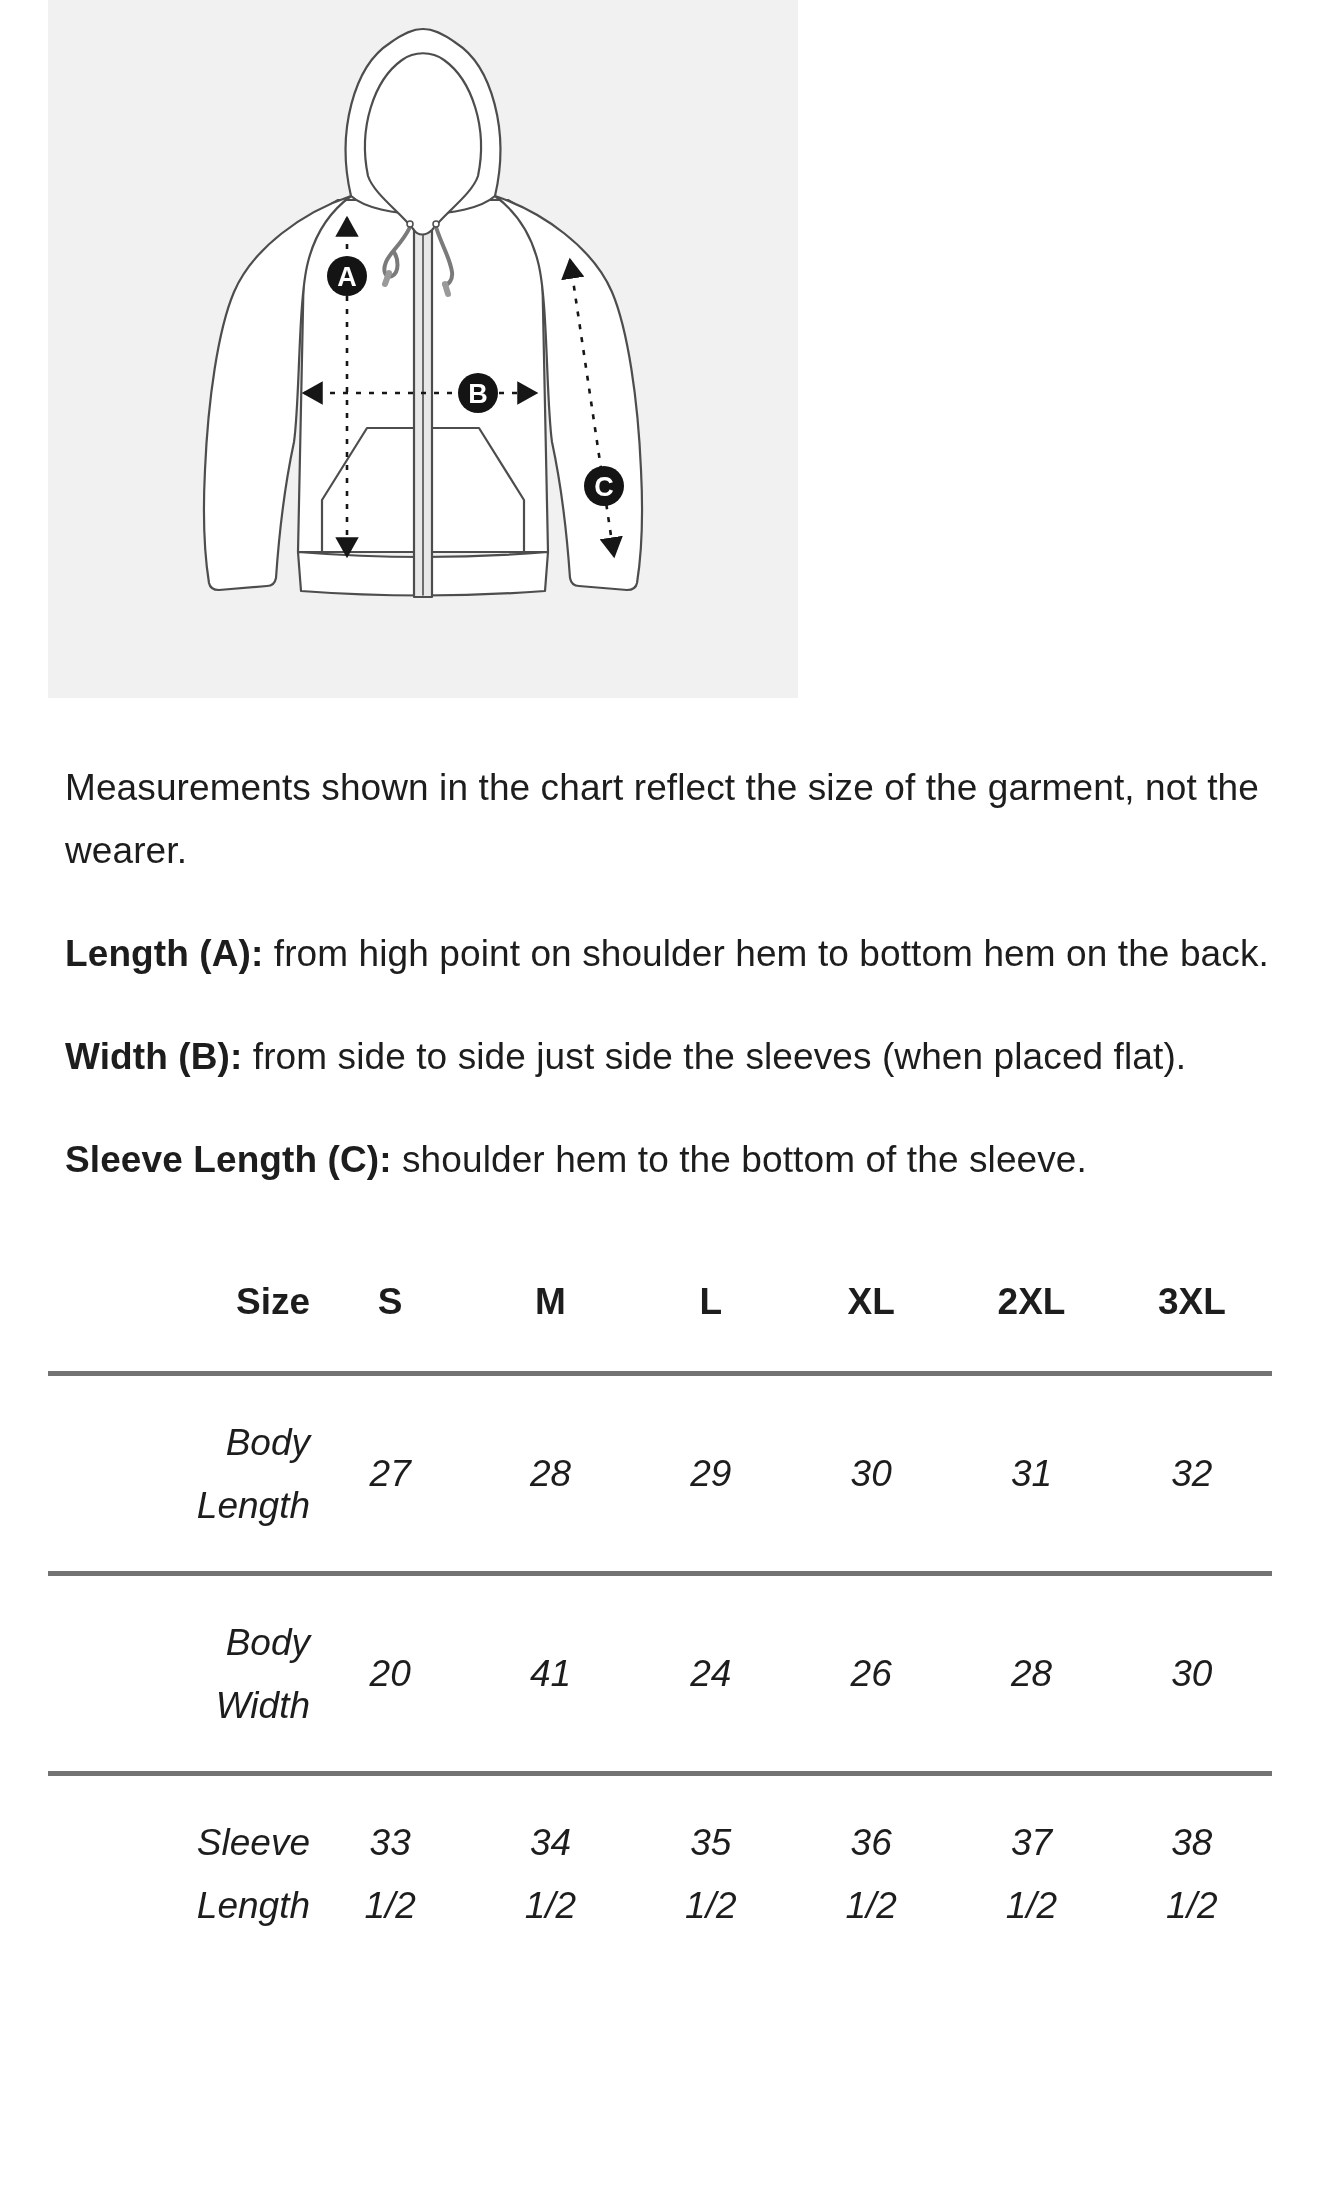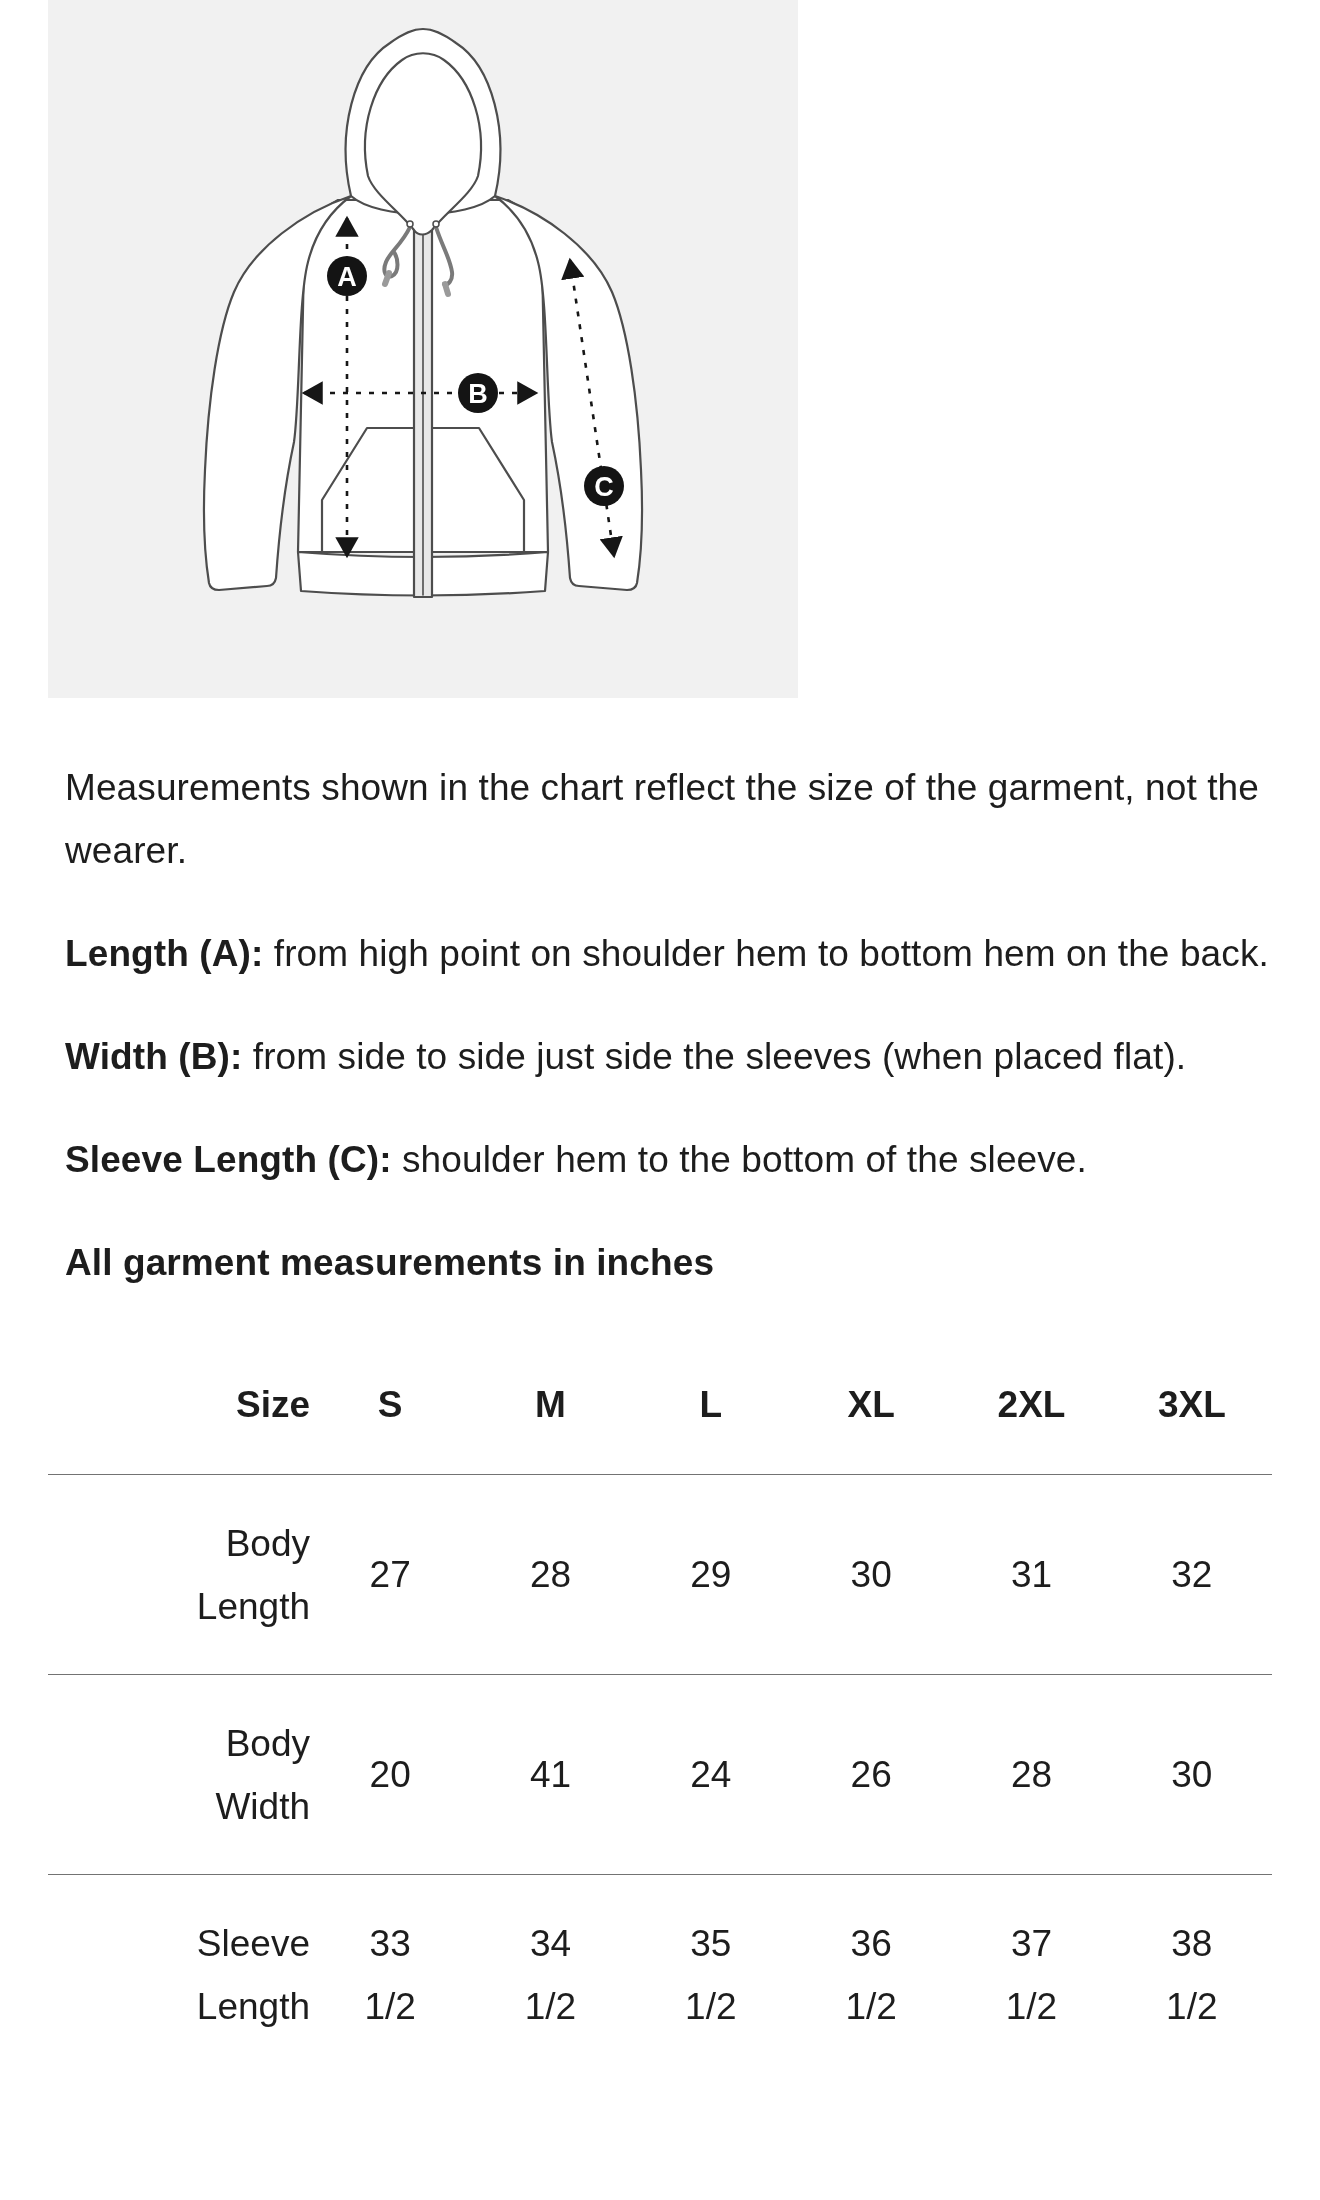--- a/index.html
+++ b/index.html
@@ -24,21 +24,21 @@
   }
   .para strong { font-weight:700; }
   .note { font-weight:700; margin-bottom:0; }
   .size-table { margin-top:40px; }
   .row {
     display:grid;
     grid-template-columns:262px repeat(6, 1fr);
     align-items:center;
   }
   .thead { height:140px; font-weight:700; }
-  .tr { height:200px; border-top:1px solid #737373; }
+  .tr { height:200px; border-top:5px solid #737373;font-style:italic; }
   .cell {
     font-size:37px;
     line-height:63px;
     text-align:center;
     white-space:pre-line;
   }
   .cell.label { text-align:right; padding-left:36px; }
   svg text.badge-letter {
     font-family:"Liberation Sans","DejaVu Sans",sans-serif;
     font-weight:700;
@@ -109,21 +109,20 @@
 <div class="content">
 
   <p class="para">Measurements shown in the chart reflect the size of the garment, not the wearer.</p>
 
   <p class="para"><strong>Length (A):</strong> <span>from high point on shoulder hem to bottom hem on the back.</span></p>
 
   <p class="para"><strong>Width (B):</strong> <span>from side to side just side the sleeves (when placed flat).</span></p>
 
   <p class="para"><strong>Sleeve Length (C):</strong> <span>shoulder hem to the bottom of the sleeve.</span></p>
 
-  <p class="para note">All garment measurements in inches</p>
 
   <div class="size-table">
 
     <div class="row thead">
       <div class="cell label">Size</div>
       <div class="cell">S</div>
       <div class="cell">M</div>
       <div class="cell">L</div>
       <div class="cell">XL</div>
       <div class="cell">2XL</div>

